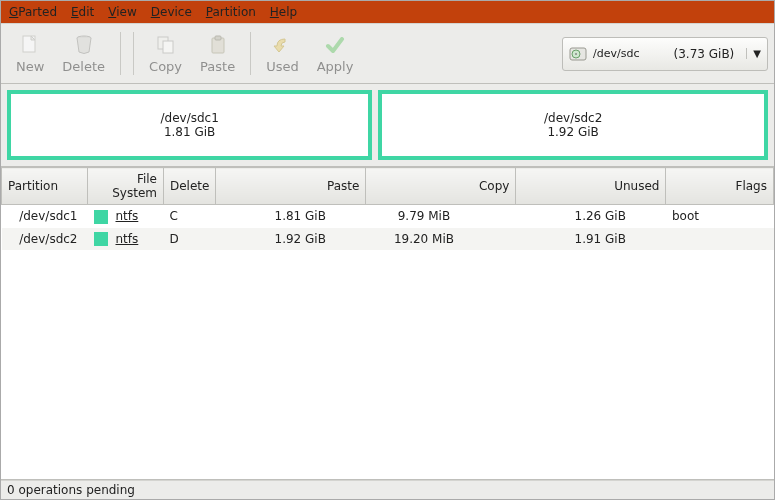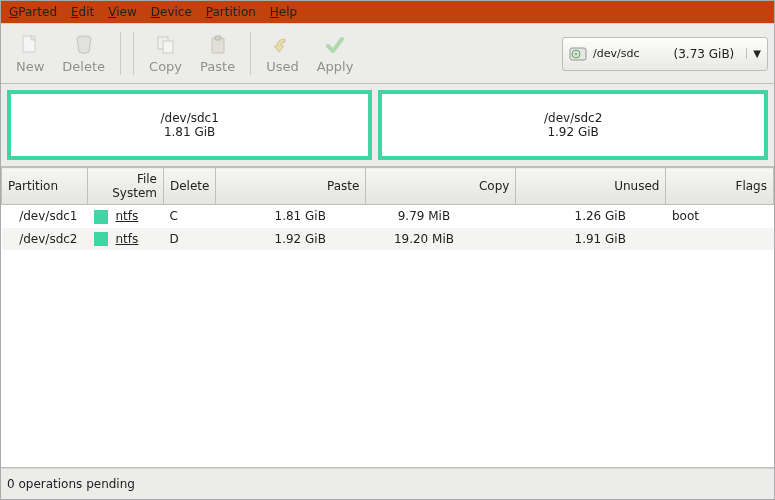--- a/index.html
+++ b/index.html
@@ -121,21 +121,21 @@
     vertical-align: middle;
     margin-right: 8px;
   }
   td.label { width: 48px; }
   td.size, td.used, td.unused { text-align: right; padding-right: 40px; }
   td.size { width: 150px;}
   td.used { width: 150px; text-align: center;}
   td.unused { width: 150px;}
   td.flags { }
   .statusbar {
-    padding: 8px 6px;
+    padding: 2px 6px;
     background: #ececea;
     border-top: 1px solid #d4d4d0;
     font-size: 12px;
   }
 </style>
 </head>
 <body>
 
 <div class="menubar">
   <span class="menu-item"><span class="ul">G</span>Parted</span>

